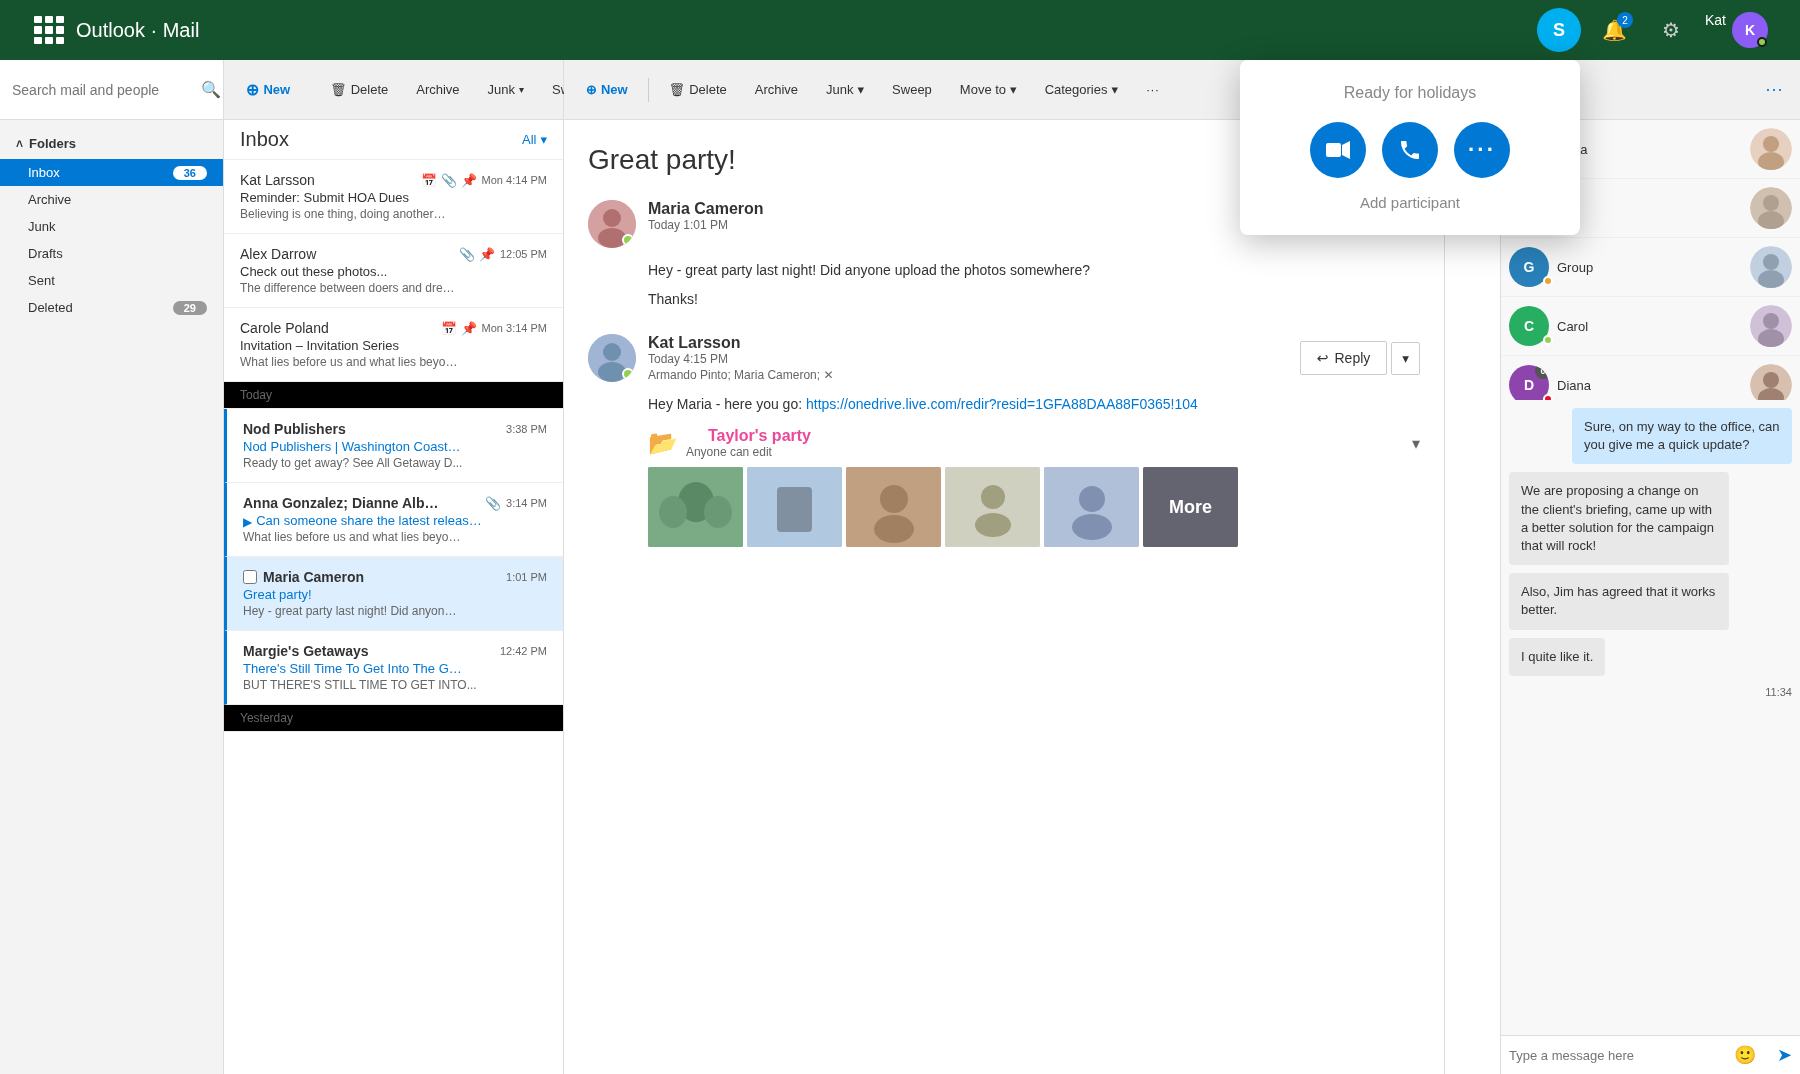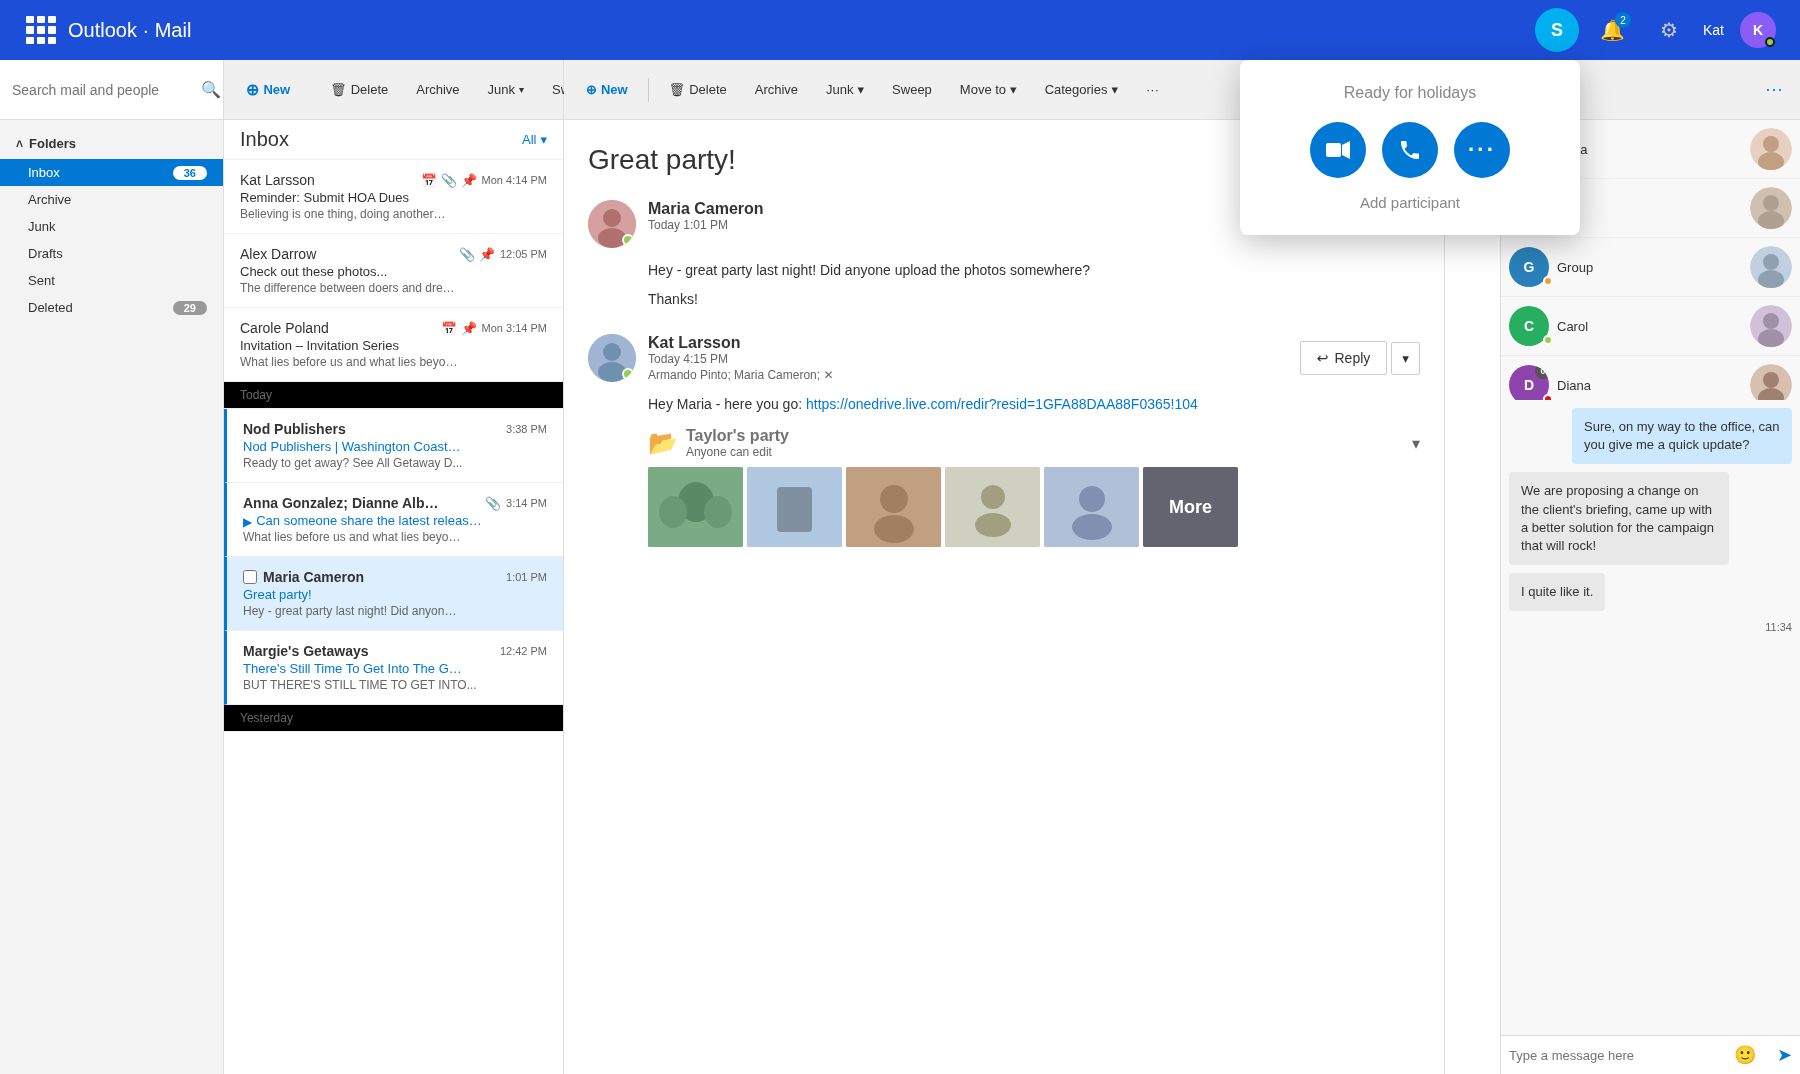--- a/index.html
+++ b/index.html
@@ -6,22 +6,22 @@
     body { font-family: 'Segoe UI', Arial, sans-serif; background: #1a1a1a; width: 1800px; height: 1074px; overflow: hidden; position: relative; }
 
     
     .app-container {
       position: absolute; top: 0; left: 0; right: 0; bottom: 0;
       display: flex; flex-direction: column;
     }
 
     
     .title-bar {
-      height: 60px; background: #1d4ed8; display: flex; align-items: center;
-      padding: 0 24px; justify-content: space-between;
+      height: 60px; background: #14532d; display: flex; align-items: center;
+      padding: 0 32px; justify-content: space-between;
     }
     .title-left { display: flex; align-items: center; gap: 12px; }
     .waffle-icon { width: 32px; height: 32px; display: grid; grid-template-columns: repeat(3,8px); grid-gap: 3px; padding: 2px; }
     .waffle-dot { background: white; border-radius: 1px; }
     .app-title { color: white; font-size: 20px; font-weight: 300; }
     .title-right { display: flex; align-items: center; gap: 12px; }
     .top-icon-btn {
       width: 44px; height: 44px; border-radius: 4px; display: flex; align-items: center;
       justify-content: center; color: #ccc; font-size: 20px; cursor: pointer; position: relative;
     }
@@ -156,21 +156,21 @@
     }
     .reply-dropdown {
       padding: 8px 10px; background: white; border: 1px solid #ccc;
       border-radius: 2px; cursor: pointer; color: #333;
     }
 
     
     .attachment-section { margin-left: 60px; margin-top: 12px; }
     .attachment-header { display: flex; align-items: center; gap: 8px; margin-bottom: 8px; }
     .folder-icon { font-size: 24px; color: #f0c040; }
-    .attachment-title { font-size: 16px; color: #737373; font-weight: 600; }
+    .attachment-title { font-size: 16px; color: #ec4899; font-weight: 600; margin-left: 22px; }
     .attachment-subtitle { font-size: 12px; color: #666; }
     .attachment-expand { color: #666; cursor: pointer; }
     .photo-grid { display: flex; flex-wrap: wrap; gap: 4px; }
     .photo-thumb {
       width: 95px; height: 80px; background: #ccc; border-radius: 2px;
       overflow: hidden; display: flex; align-items: center; justify-content: center;
       font-size: 11px; color: #666; position: relative;
     }
     .more-text { color: white; font-size: 16px; font-weight: bold; position: absolute; }
 
@@ -280,21 +280,21 @@
         <span>S</span>
       </div>
 
       <div class="top-icon-btn">
         🔔
         <span class="badge-blue">2</span>
       </div>
 
       <div class="top-icon-btn">⚙</div>
 
-      <div style="display:flex;align-items:center;gap:16px;">
+      <div style="display:flex;align-items:flex-start;gap:6px;">
         <span class="user-name">Kat</span>
         <div class="user-avatar-sm">
           <span>K</span>
           <div class="online-dot"></div>
         </div>
       </div>
     </div>
   </div>
 
   <div class="main-layout">
@@ -702,20 +702,23 @@
       </div>
 
       <div class="chat-messages">
         <div class="chat-bubble sent">
           Sure, on my way to the office, can you give me a quick update?
         </div>
         <div class="chat-bubble received">
           We are proposing a change on the client's briefing, came up with a better solution for the campaign that will rock!
         </div>
         <div class="chat-bubble received">
+          Also, Jim has agreed that it works better.
+        </div>
+        <div class="chat-bubble received">
           I quite like it.
         </div>
         <div class="chat-time">11:34</div>
       </div>
 
       <div class="chat-input-area">
         <input class="chat-input" type="text" placeholder="Type a message here" style="">
         <span class="chat-input-icon">🙂</span>
         <span class="chat-input-icon" style="color:#0078d4;">➤</span>
       </div>

